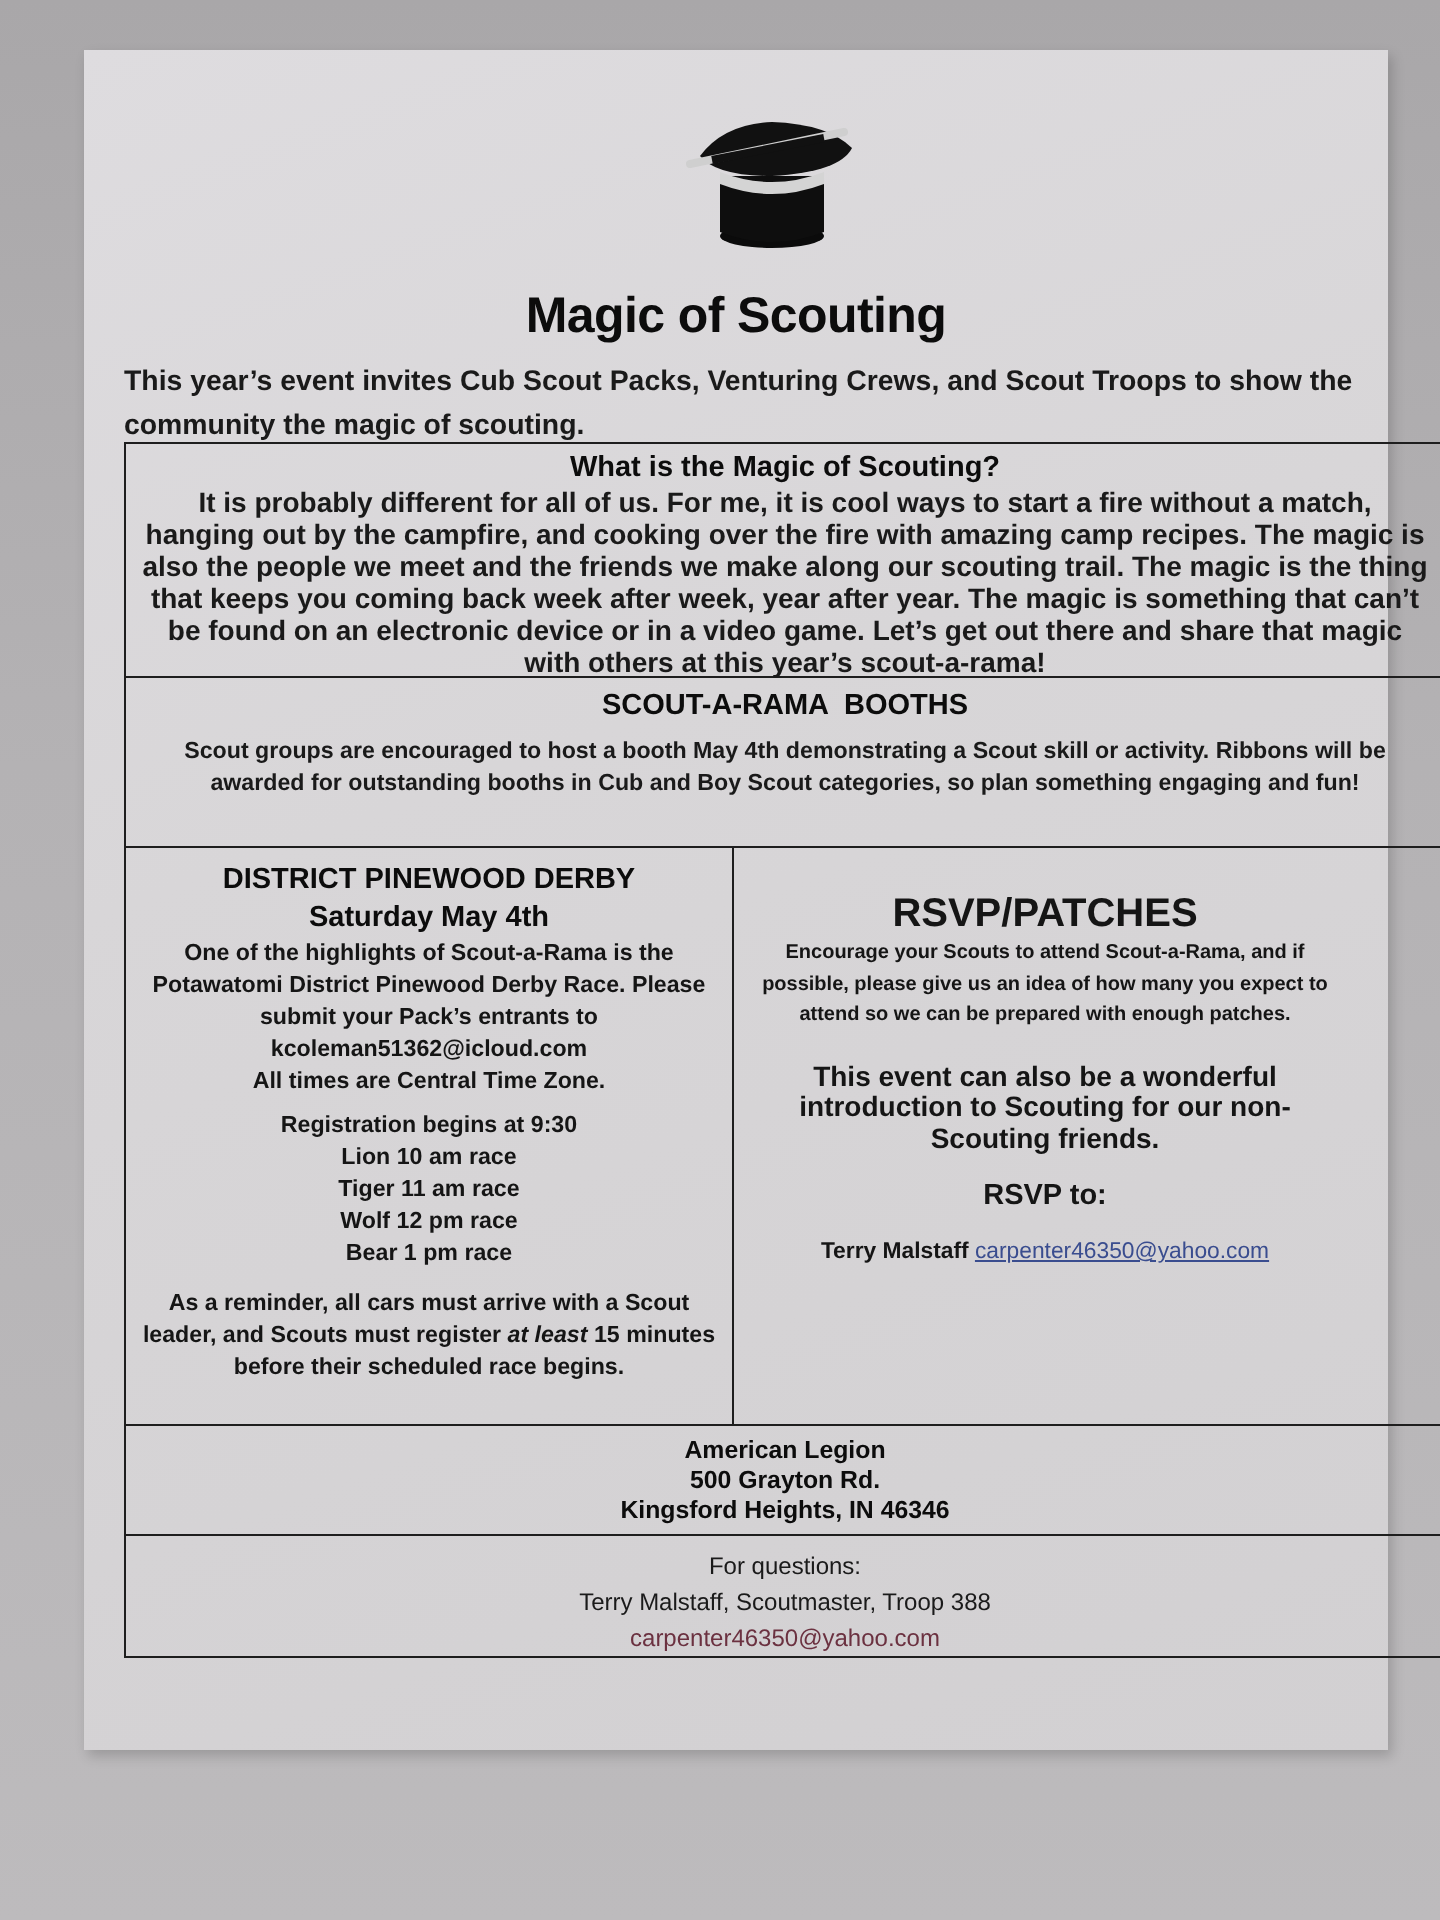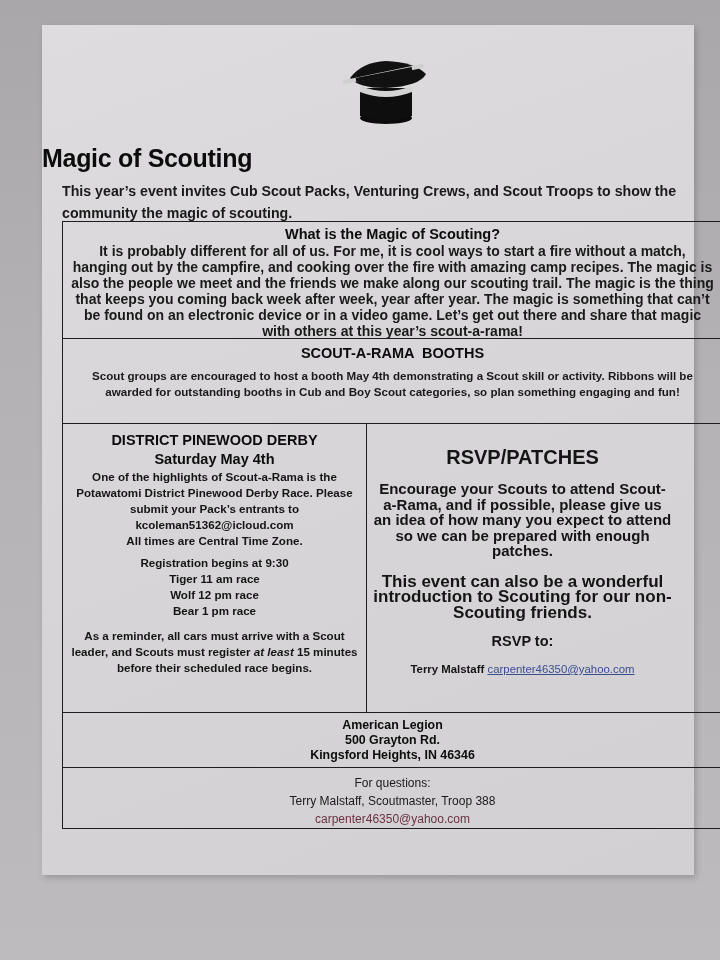--- a/index.html
+++ b/index.html
@@ -13,21 +13,21 @@
   .paper {
     position: absolute; left: 42px; top: 25px; width: 652px; height: 850px;
     background: linear-gradient(160deg, #dedcdf 0%, #d8d6d8 40%, #d2d0d2 100%);
     box-shadow: 2px 3px 6px rgba(0,0,0,0.18);
   }
   .hat {
     position: absolute; left: 342px; top: 56px; width: 88px; height: 72px;
   }
   .title {
     position: absolute; left: 42px; width: 652px; top: 144px;
-    text-align: left; font-weight: 900; font-size: 25px; letter-spacing: -0.3px;
+    text-align: center; font-weight: 900; font-size: 25px; letter-spacing: -0.3px;
     color: #0c0c0c;
   }
   .intro {
     position: absolute; left: 62px; width: 615px; top: 180px;
     text-align: left; font-weight: bold; font-size: 14.2px; line-height: 22px;
     color: #1a1a1a;
   }
   .box {
     position: absolute; left: 62px; top: 221px; width: 661px; height: 608px;
     border: 1.5px solid #1e1e1e; box-sizing: border-box;
@@ -54,22 +54,22 @@
   .col-right {
     position: absolute; left: 304px; top: 0; width: 311px; height: 100%;
     box-sizing: border-box; padding: 22px 6px 0;
   }
   .derby-title { font-weight: 900; font-size: 14.5px; line-height: 19px; color: #0c0c0c; }
   .derby-date { font-weight: 900; font-size: 14.5px; line-height: 19px; color: #0c0c0c; }
   .derby-body { font-weight: bold; font-size: 11.6px; line-height: 16px; margin-top: 0; }
   .sched { font-weight: bold; font-size: 11.6px; line-height: 16px; margin-top: 6px; }
   .reminder { font-weight: bold; font-size: 11.6px; line-height: 16px; margin-top: 9px; }
   .rsvp-head { font-weight: 900; font-size: 20px; }
-  .rsvp-body { font-weight: bold; font-size: 15px; line-height: 15.5px; margin-top: 12px; }
-  .rsvp-body2 { font-weight: bold; font-size: 17px; line-height: 15.5px; margin-top: 15px; }
+  .rsvp-body { font-weight: bold; font-size: 10px; line-height: 15.5px; }
+  .rsvp-body2 { font-weight: bold; font-size: 14px; line-height: 15.5px; margin-top: 15px; }
   .rsvp-to { font-weight: 900; font-size: 14.5px; margin-top: 13px; }
   .rsvp-contact { font-weight: bold; font-size: 11.4px; margin-top: 14px; }
   .rsvp-contact a { color: #3a4d8f; text-decoration: underline; font-weight: normal; }
   .venue-line { font-weight: 900; font-size: 12.4px; line-height: 15px; color: #0c0c0c; }
   .q-line { font-size: 12px; line-height: 18px; color: #1a1a1a; }
   .q-email { font-size: 12px; line-height: 18px; color: #6b3140; }
 </style>
 </head>
 <body>
 
@@ -103,20 +103,21 @@
     <div class="col-left">
       <div class="derby-title">DISTRICT PINEWOOD DERBY</div>
       <div class="derby-date">Saturday May 4th</div>
       <div class="derby-body">
         <div>One of the highlights of Scout-a-Rama is the Potawatomi District Pinewood Derby Race. Please submit your Pack’s entrants to</div>
         <div>kcoleman51362@icloud.com</div>
         <div>All times are Central Time Zone.</div>
       </div>
       <div class="sched">
         <div>Registration begins at 9:30</div>
+        <div>Lion 10 am race</div>
         <div>Tiger 11 am race</div>
         <div>Wolf 12 pm race</div>
         <div>Bear 1 pm race</div>
       </div>
       <div class="reminder"><span>As a reminder, all cars must arrive with a Scout leader, and Scouts must register </span><em>at least</em><span> 15 minutes before their scheduled race begins.</span></div>
     </div>
 
     <div class="col-right">
       <div class="rsvp-head">RSVP/PATCHES</div>
       <div class="rsvp-body">Encourage your Scouts to attend Scout-a-Rama, and if possible, please give us an idea of how many you expect to attend so we can be prepared with enough patches.</div>

